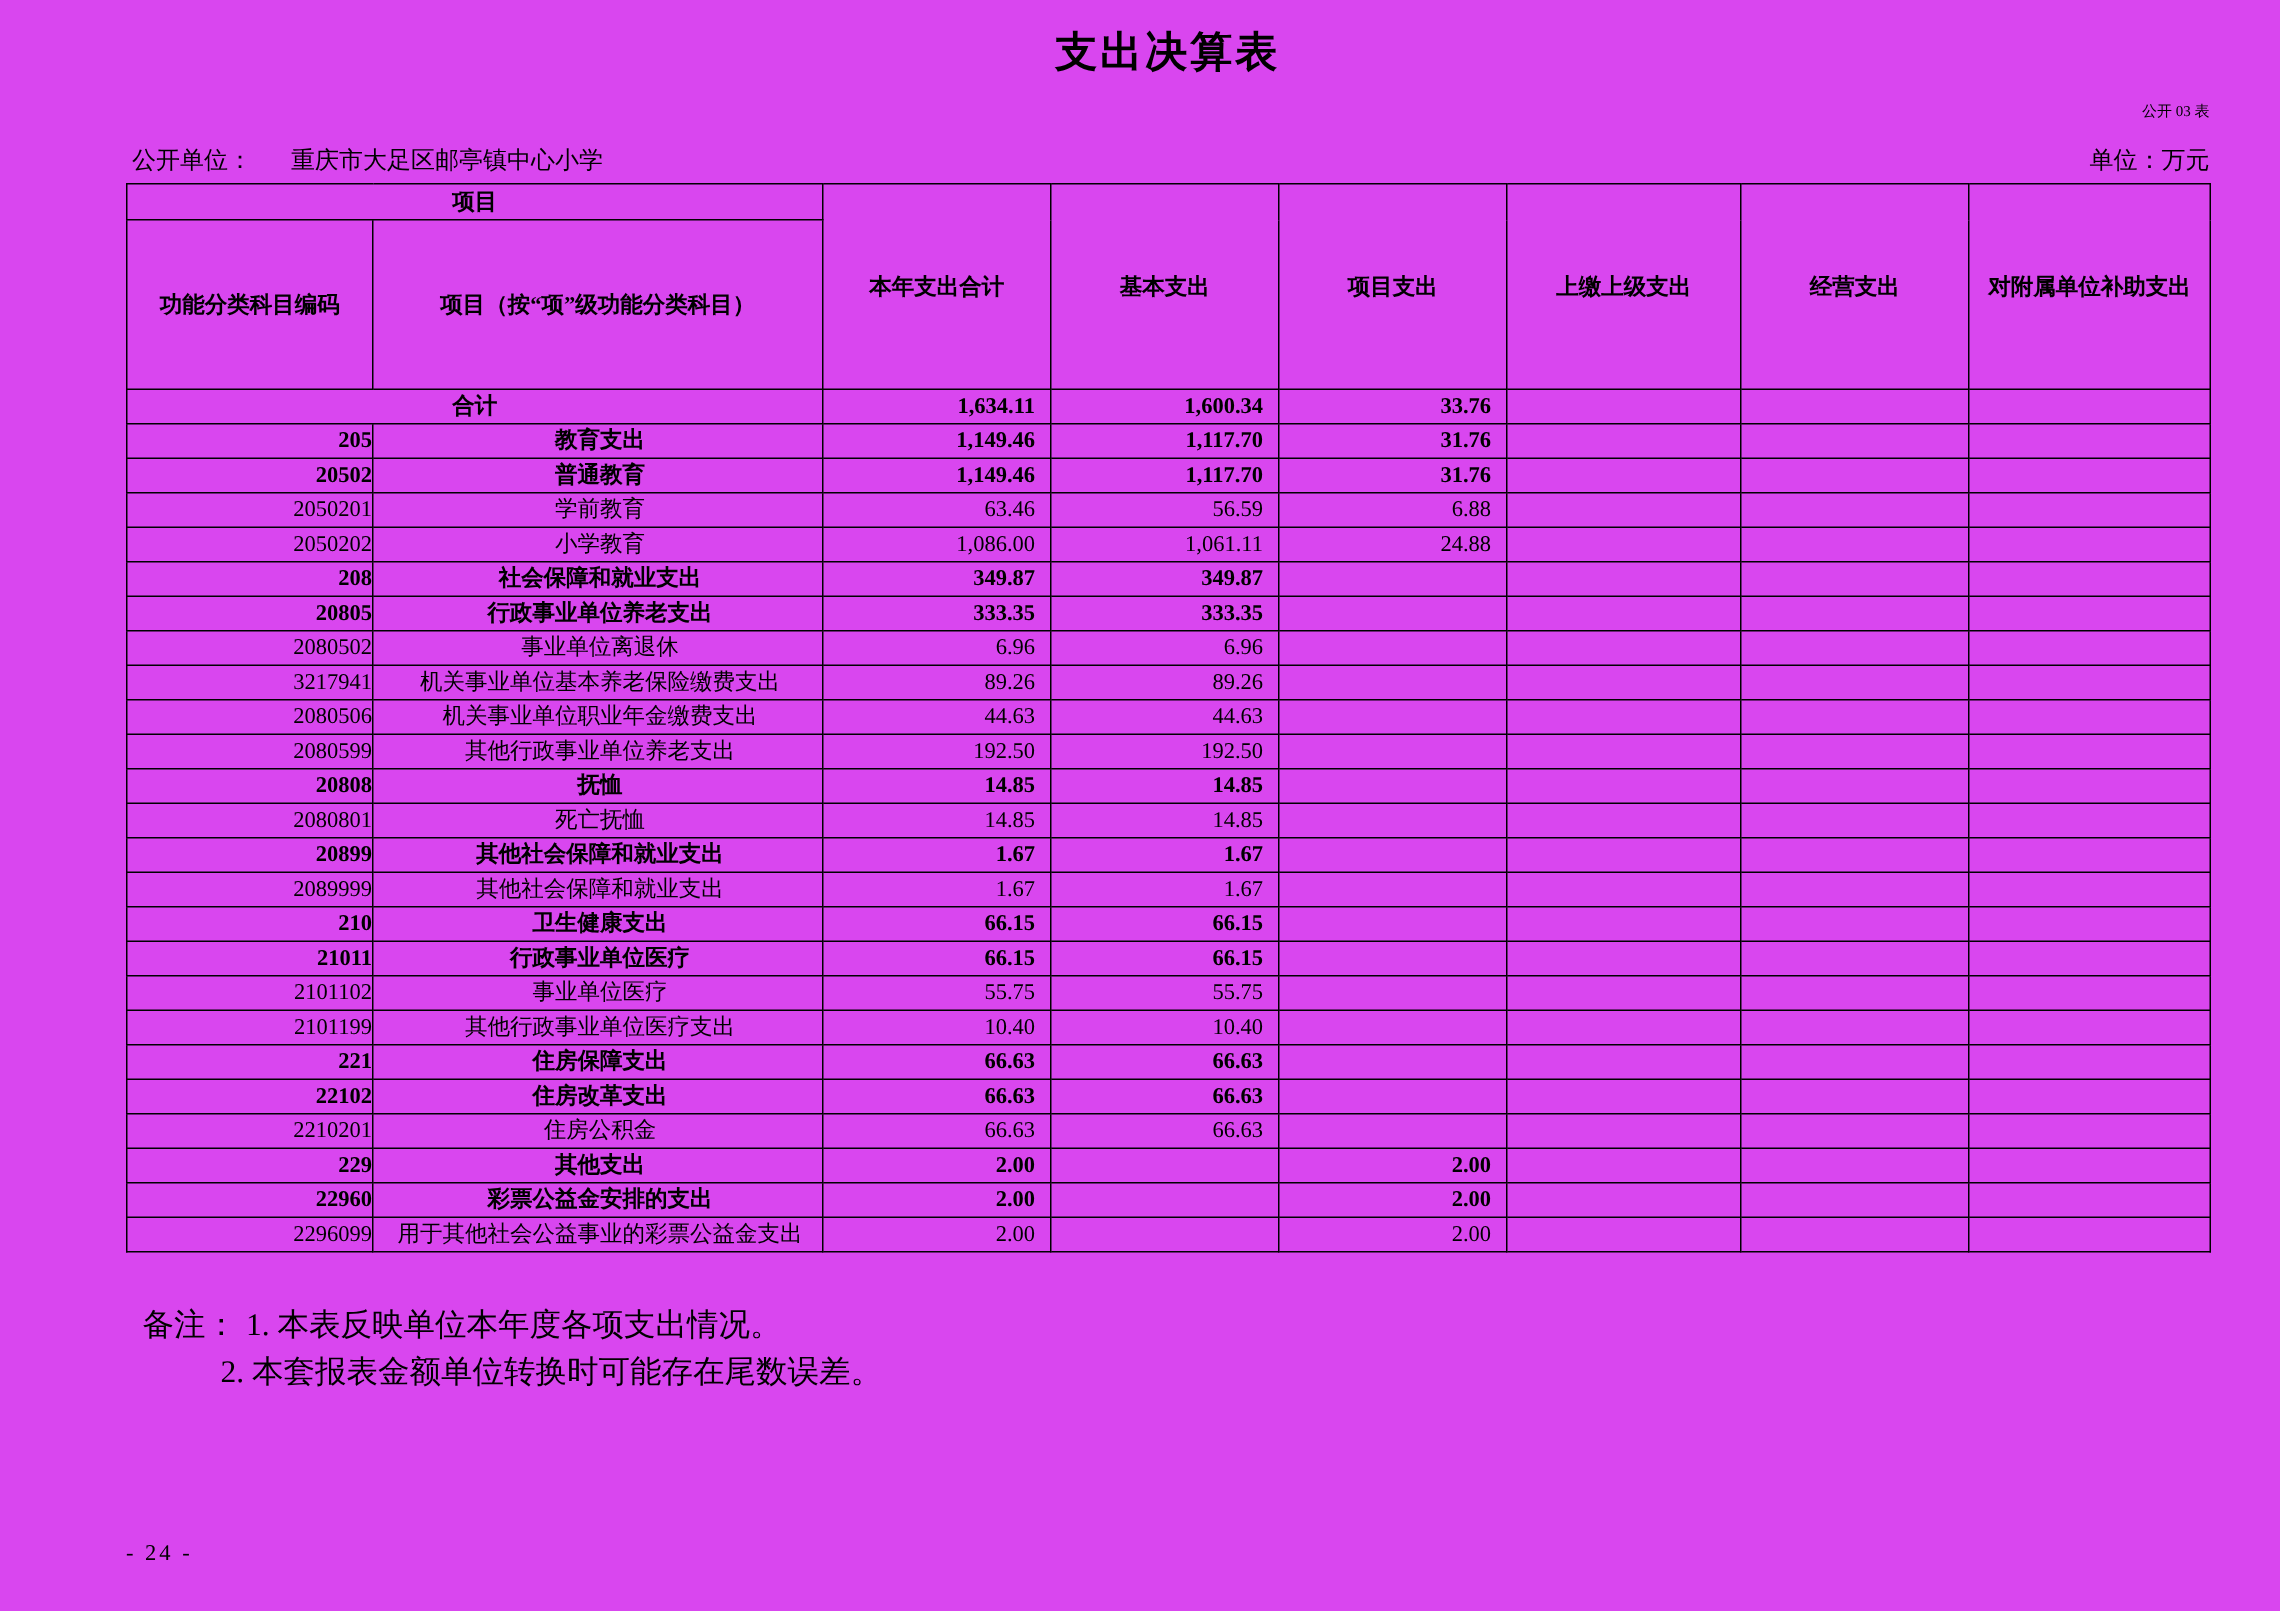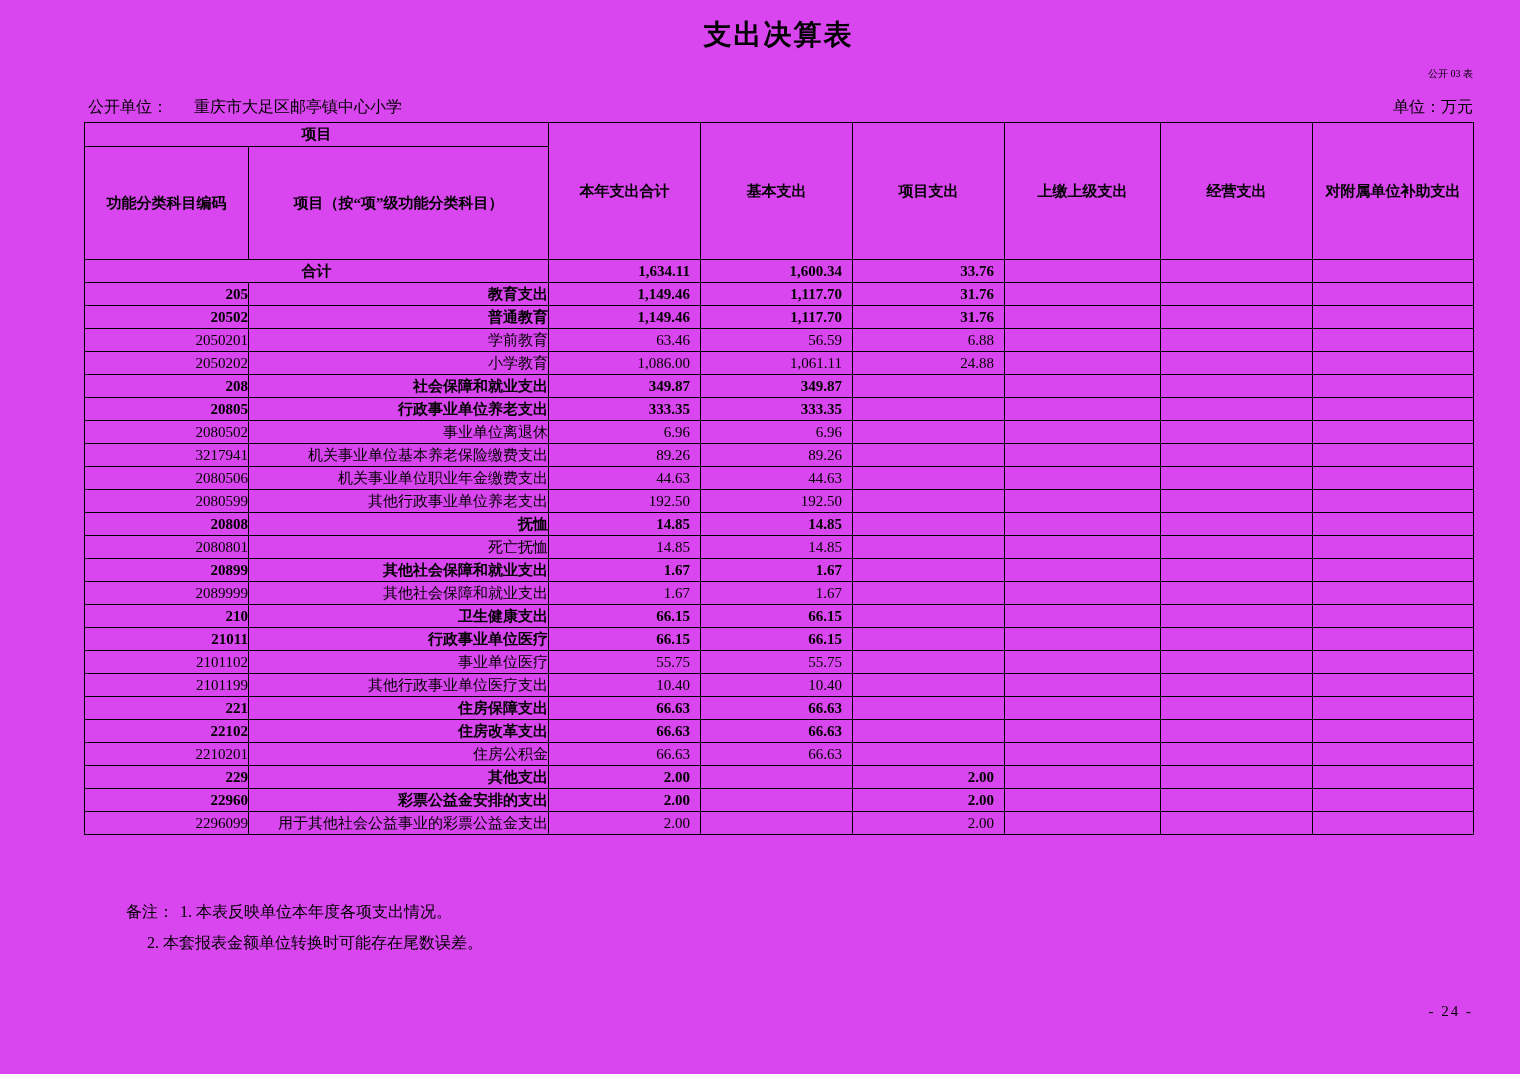--- a/index.html
+++ b/index.html
@@ -34,34 +34,34 @@
   }
   .main thead th {
     font-weight: bold; font-size: 15px; text-align: center; vertical-align: middle;
   }
   .h-top { height: 24px; }
   .h-sub { height: 113px; }
   .main tbody td {
     height: 23px; font-size: 15px; vertical-align: middle; line-height: 22px;
   }
   .c-code { text-align: right; padding-left: 20px; }
-  .c-name { text-align: right; padding-left: 3px; }
+  .c-name { text-align: center; padding-left: 3px; }
   .c-val  { text-align: right; padding-right: 10px; }
   .c-merged { text-align: center; }
   tr.bold td { font-weight: bold; }
 
   .notes {
-    position: absolute; left: 95px; top: 896px; font-size: 16px; line-height: 31px; text-align: center;
+    position: absolute; left: 95px; top: 868px; font-size: 21px; line-height: 31px;
   }
   .note-label { margin-right: 6px; }
   .note-line2 { padding-left: 52px; }
 
   .footer {
-    position: absolute; top: 1003px; left: 84px; width: 1389px;
-    text-align: right; font-size: 15px; letter-spacing: 2px;
+    position: absolute; top: 1028px; left: 84px; width: 1389px;
+    text-align: left; font-size: 15px; letter-spacing: 2px;
   }
 </style>
 </head>
 <body>
 
 <div class="page">
 
   <h1 class="title">支出决算表</h1>
 
   <div class="meta-code">公开 03 表</div>

